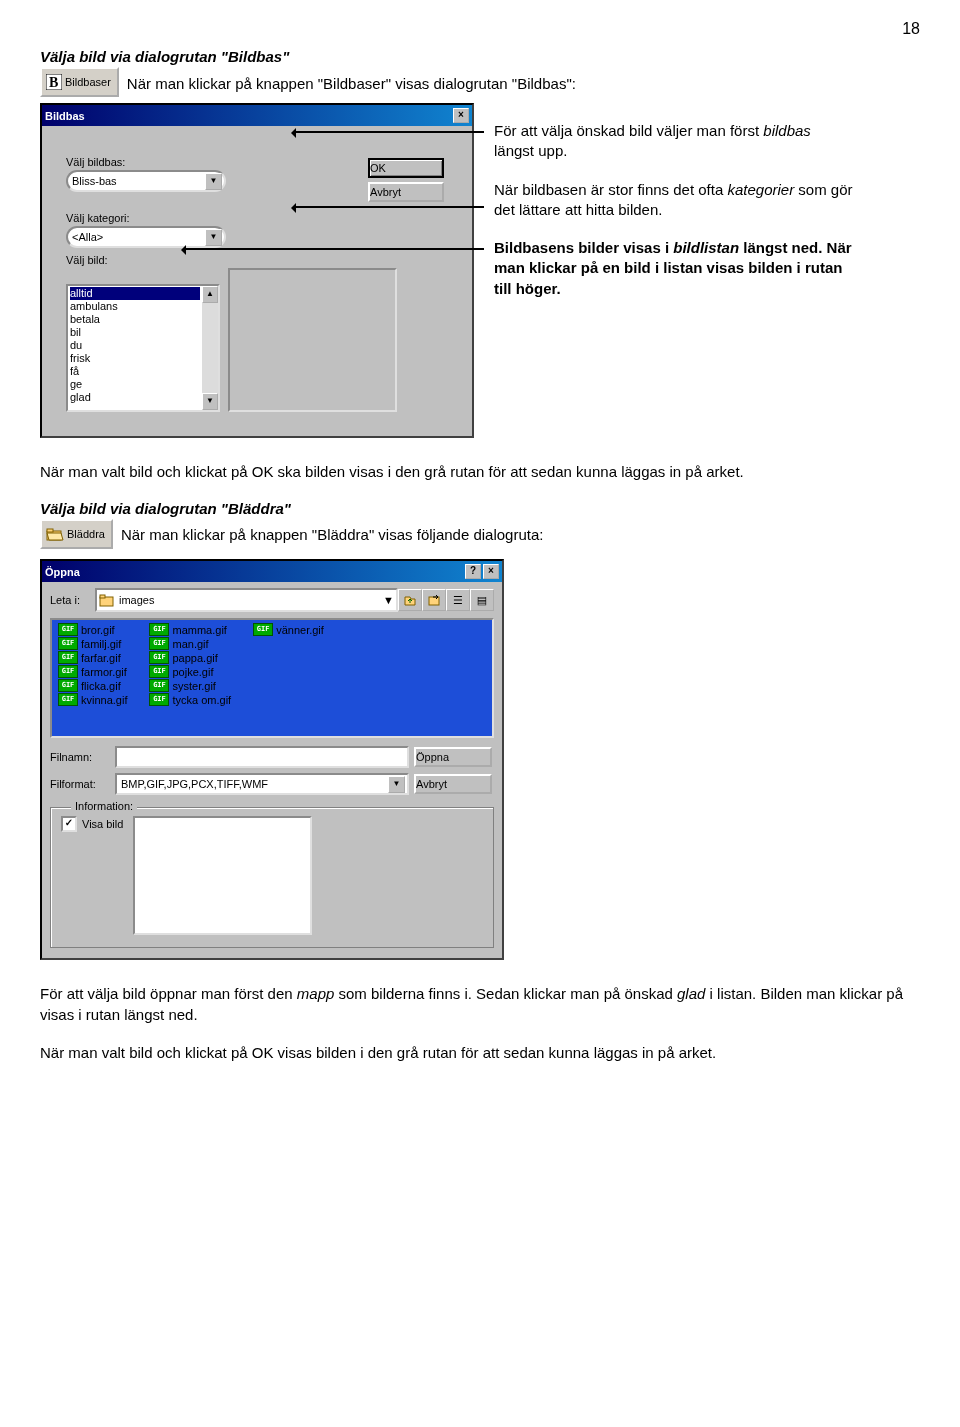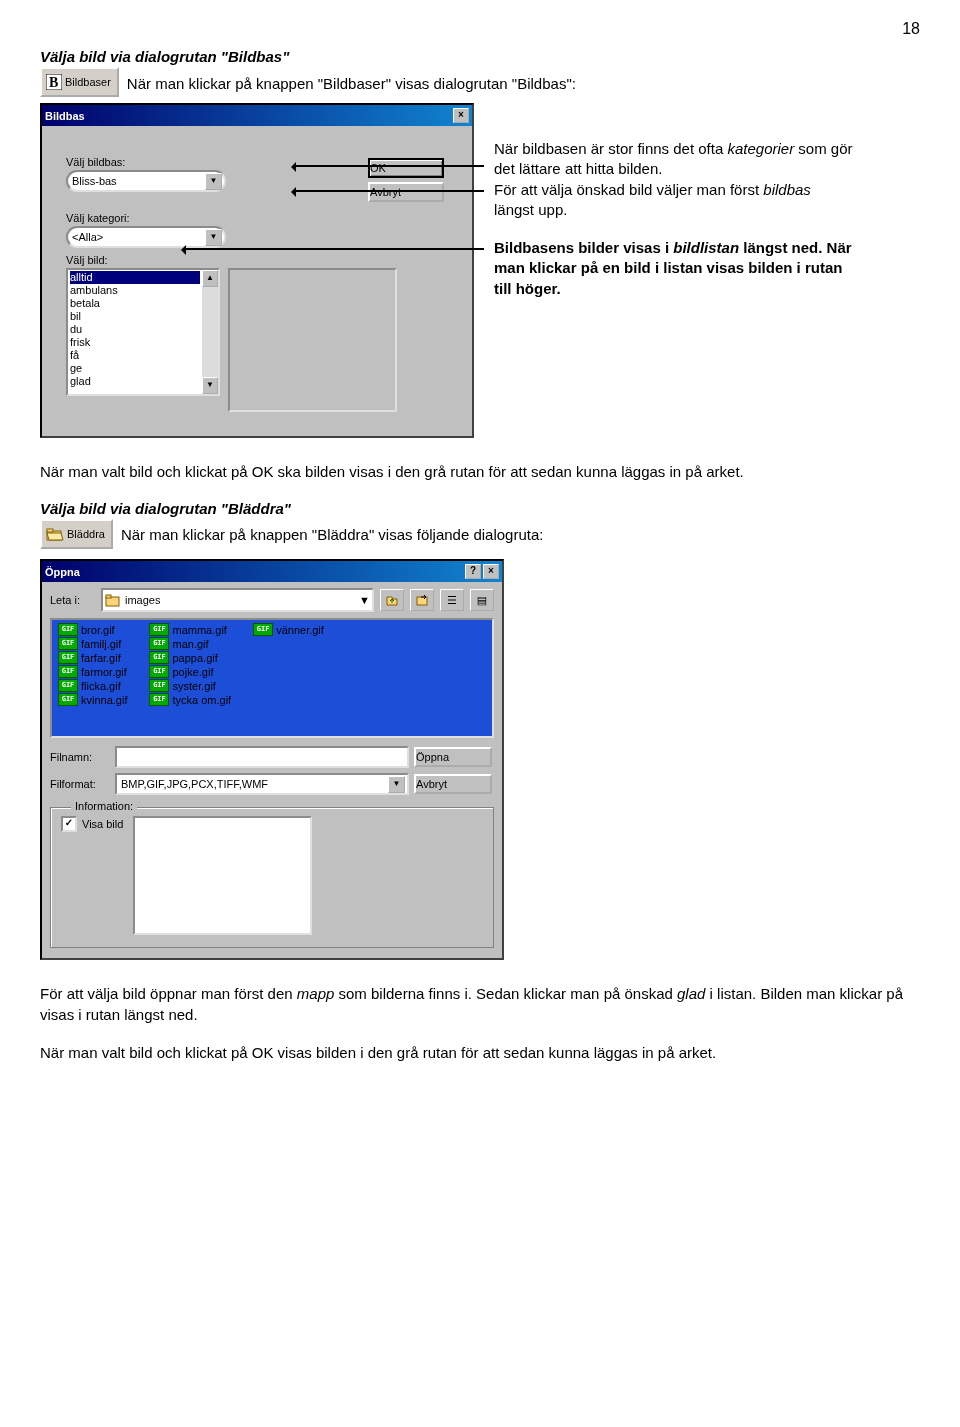--- a/index.html
+++ b/index.html
@@ -154,21 +154,21 @@
     content: '';
     position: absolute;
     left: -8px; top: -5px;
     border: 5px solid transparent;
     border-right-color: #000;
   }
 
   
   .dialog.open { width: 460px; }
   .open-top {
-    display: flex; align-items: center; gap: 6px;
+    display: flex; align-items: center; 
     padding: 6px 8px 4px 8px;
   }
   .folder-combo {
     flex: 1;
     background: #fff;
     border: 2px inset #dfdfdf;
     height: 20px;
     display: flex; align-items: center;
     padding: 0 2px 0 2px;
     gap: 4px;
@@ -271,21 +271,21 @@
         </div>
       </div>
 
       <span class="lbl">Välj kategori:</span>
       <div class="combo small">
         <span>&lt;Alla&gt;</span>
         <span class="arrow">▼</span>
       </div>
 
       <span class="lbl">Välj bild:</span>
-      <div style="display:flex;">
+      <div style="display:flex;align-items:flex-end;">
         <div class="listbox">
           <ul>
             <li class="sel">alltid</li>
             <li>ambulans</li>
             <li>betala</li>
             <li>bil</li>
             <li>du</li>
             <li>frisk</li>
             <li>få</li>
             <li>ge</li>
@@ -295,27 +295,27 @@
             <div class="sbtn">▲</div>
             <div class="sbtn">▼</div>
           </div>
         </div>
         <div class="preview"></div>
       </div>
     </div>
   </div>
 
   <div class="annot" style="width:360px; padding-top:18px;">
+    <div style="position:relative;">
+      <span class="arrow-line" style="left:-200px; width:190px; top:10px;"></span>
+      <span>För att välja önskad bild väljer man först </span><span class="italic">bildbas</span><span> längst upp.</span>
+    </div>
     <div style="margin-top:18px; position:relative;">
       <span class="arrow-line" style="left:-200px; width:190px; top:26px;"></span>
       <span>När bildbasen är stor finns det ofta </span><span class="italic">kategorier</span><span> som gör det lättare att hitta bilden.</span>
-    </div>
-    <div style="position:relative;">
-      <span class="arrow-line" style="left:-200px; width:190px; top:10px;"></span>
-      <span>För att välja önskad bild väljer man först </span><span class="italic">bildbas</span><span> längst upp.</span>
     </div>
     <div style="margin-top:18px; position:relative;font-weight:bold;">
       <span class="arrow-line" style="left:-310px; width:300px; top:10px;"></span>
       <span>Bildbasens bilder visas i </span><span class="italic">bildlistan</span><span> längst ned. När man klickar på en bild i listan visas bilden i rutan till höger.</span>
     </div>
   </div>
 </div>
 
 <div class="para">När man valt bild och klickat på OK ska bilden visas i den grå rutan för att sedan kunna läggas in på arket.</div>
 

